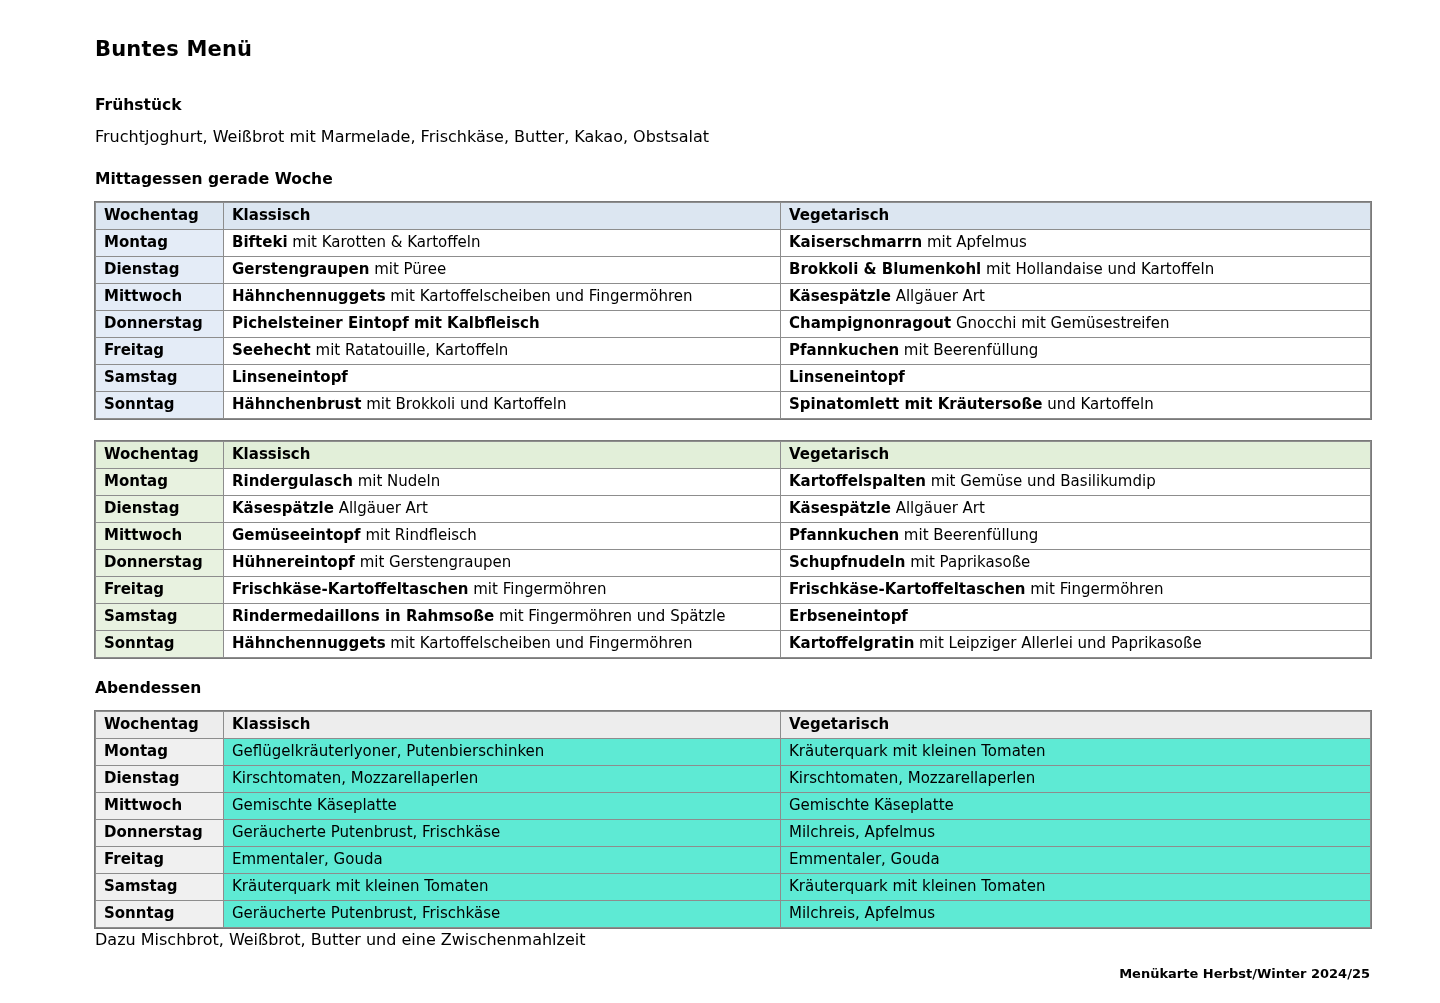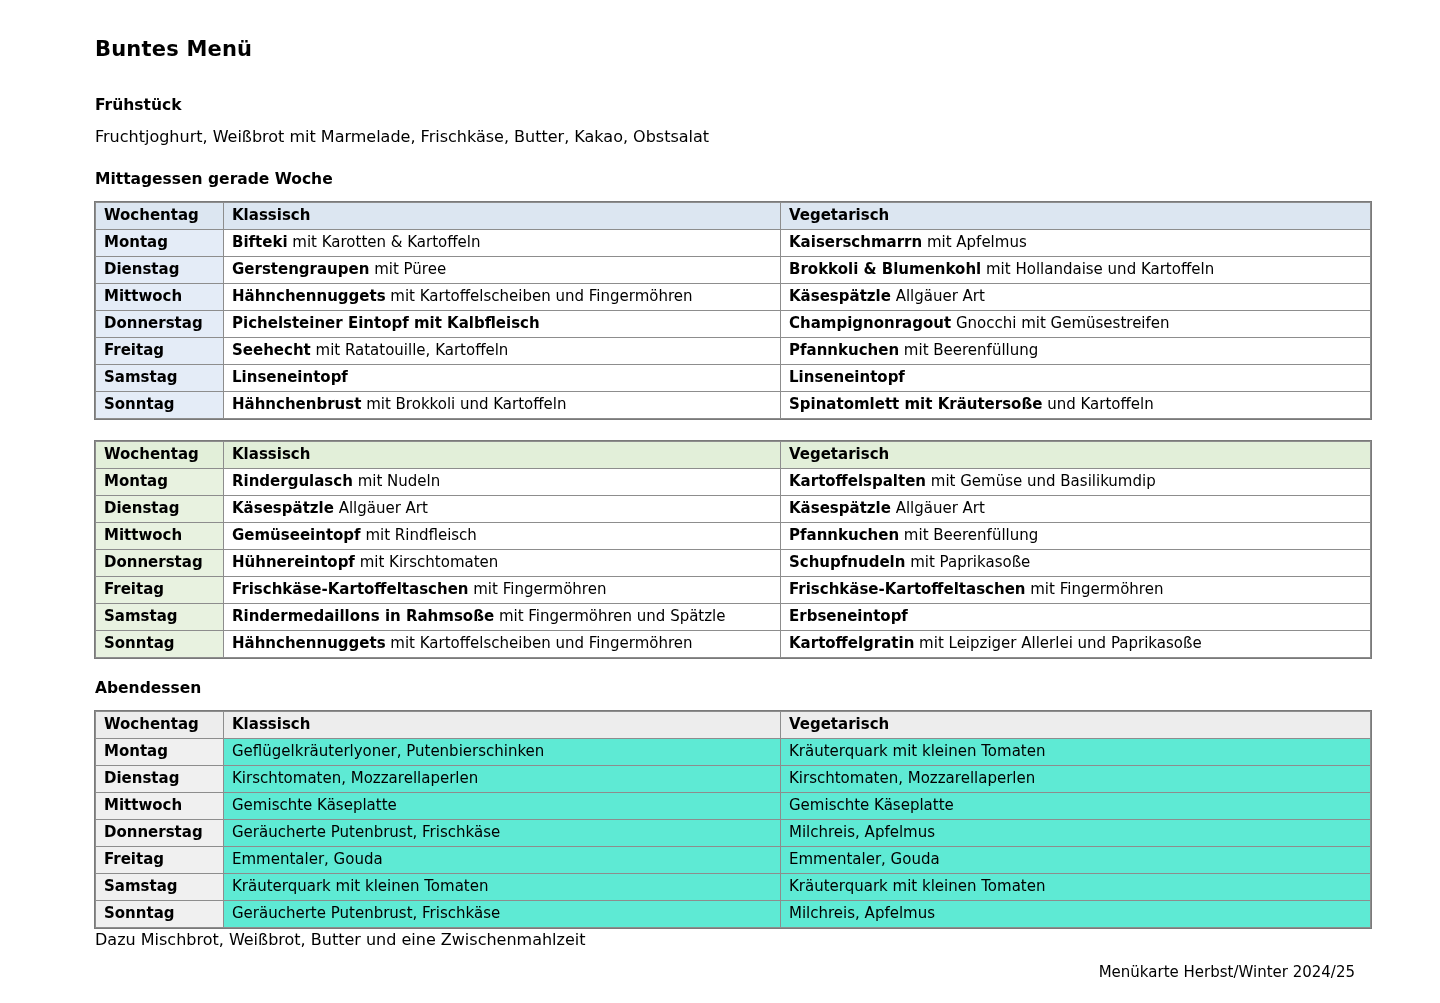--- a/index.html
+++ b/index.html
@@ -105,24 +105,24 @@
 
   
   .footnote {
     font-size: 16px;
     font-weight: normal;
     margin: 3px 0 0 0;
     line-height: 1.15;
   }
   .page-footer {
     position: absolute;
-    right: 85px;
+    right: 70px;
     bottom: 22px;
-    font-size: 15px;
-    font-weight: normal;
+    font-size: 13px;
+    font-weight: bold;
     white-space: nowrap;
   }
 </style>
 </head>
 <body>
 
 <div class="page">
 
   <h1 class="doc-title">Buntes Menü</h1>
 
@@ -208,21 +208,21 @@
           <td class="dish"><span class="strong">Käsespätzle</span><span class="reg"> Allgäuer Art</span></td>
           <td class="dish"><span class="strong">Käsespätzle</span><span class="reg"> Allgäuer Art</span></td>
         </tr>
         <tr>
           <td class="day">Mittwoch</td>
           <td class="dish"><span class="strong">Gemüseeintopf</span><span class="reg"> mit Rindfleisch</span></td>
           <td class="dish"><span class="strong">Pfannkuchen</span><span class="reg"> mit Beerenfüllung</span></td>
         </tr>
         <tr>
           <td class="day">Donnerstag</td>
-          <td class="dish"><span class="strong">Hühnereintopf</span><span class="reg"> mit Kirschtomaten</span></td>
+          <td class="dish"><span class="strong">Hühnereintopf</span><span class="reg"> mit Gerstengraupen</span></td>
           <td class="dish"><span class="strong">Schupfnudeln</span><span class="reg"> mit Paprikasoße</span></td>
         </tr>
         <tr>
           <td class="day">Freitag</td>
           <td class="dish"><span class="strong">Frischkäse-Kartoffeltaschen</span><span class="reg"> mit Fingermöhren</span></td>
           <td class="dish"><span class="strong">Frischkäse-Kartoffeltaschen</span><span class="reg"> mit Fingermöhren</span></td>
         </tr>
         <tr>
           <td class="day">Samstag</td>
           <td class="dish"><span class="strong">Rindermedaillons in Rahmsoße</span><span class="reg"> mit Fingermöhren und Spätzle</span></td>

